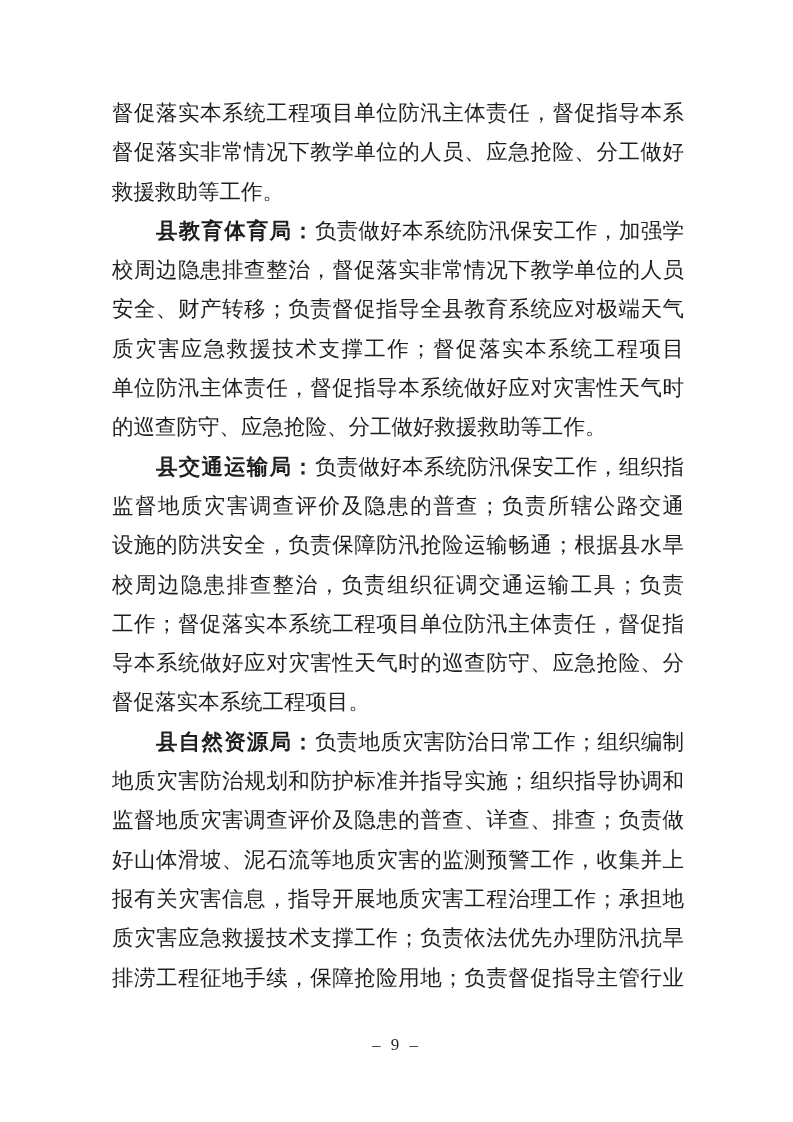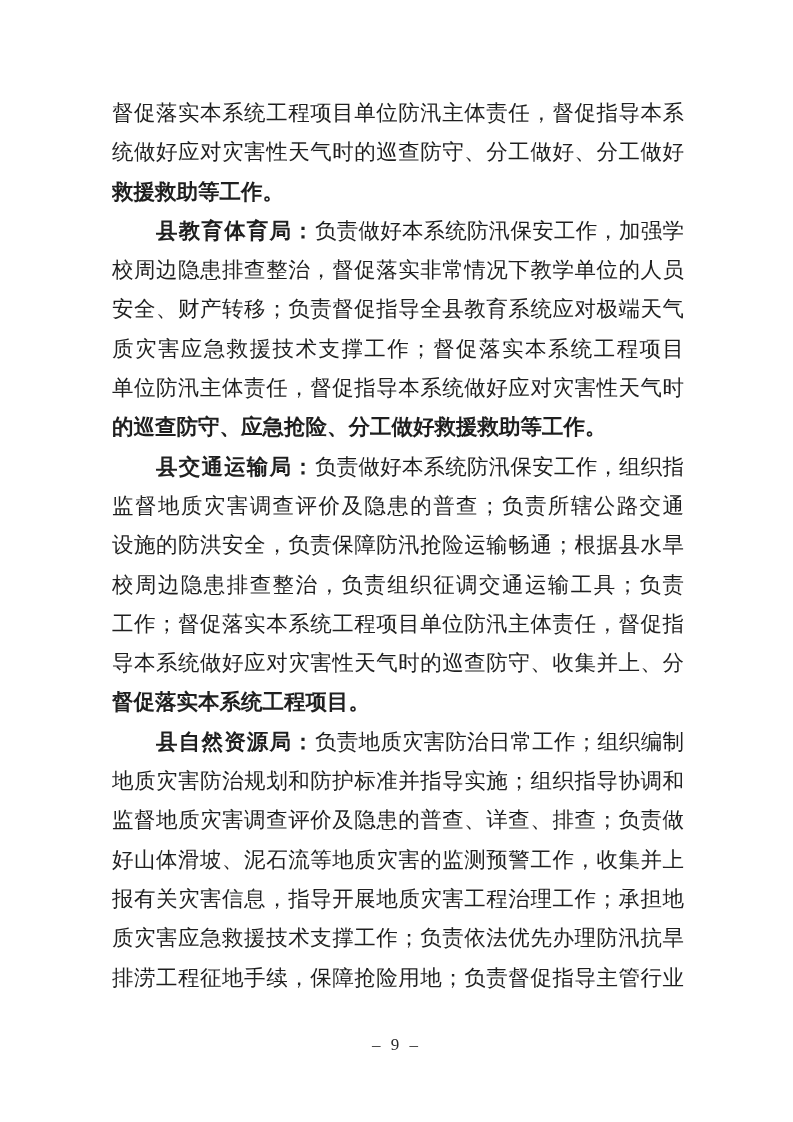--- a/index.html
+++ b/index.html
@@ -35,21 +35,20 @@
     
     text-justify: inter-character;
     height: 39.3px;
     overflow: hidden;
   }
   .line.indent {
     padding-left: 44px;
   }
   .line.end {
     text-align-last: left;
-    font-weight: bold;
   }
   .lead {
     font-weight: 700;
     font-family: Liberation Sans, sans-serif;
     letter-spacing: 1px;
   }
   .footer {
     position: absolute;
     top: 1033px;
     left: 0;
@@ -61,38 +60,38 @@
     letter-spacing: 3px;
   }
 </style>
 </head>
 <body>
 
 <div class="page">
   <div class="content" id="paragraphs">
       <div class="para">
         <div class="line">督促落实本系统工程项目单位防汛主体责任，督促指导本系</div>
-        <div class="line">统做好应对灾害性天气时的巡查防守、分工做好、分工做好</div>
+        <div class="line">督促落实非常情况下教学单位的人员、应急抢险、分工做好</div>
         <div class="line end">救援救助等工作。</div>
       </div>
       <div class="para">
         <div class="line indent"><span class="lead">县教育体育局：</span>负责做好本系统防汛保安工作，加强学</div>
         <div class="line">校周边隐患排查整治，督促落实非常情况下教学单位的人员</div>
         <div class="line">安全、财产转移；负责督促指导全县教育系统应对极端天气</div>
         <div class="line">质灾害应急救援技术支撑工作；督促落实本系统工程项目</div>
         <div class="line">单位防汛主体责任，督促指导本系统做好应对灾害性天气时</div>
         <div class="line end">的巡查防守、应急抢险、分工做好救援救助等工作。</div>
       </div>
       <div class="para">
         <div class="line indent"><span class="lead">县交通运输局：</span>负责做好本系统防汛保安工作，组织指</div>
         <div class="line">监督地质灾害调查评价及隐患的普查；负责所辖公路交通</div>
         <div class="line">设施的防洪安全，负责保障防汛抢险运输畅通；根据县水旱</div>
         <div class="line">校周边隐患排查整治，负责组织征调交通运输工具；负责</div>
         <div class="line">工作；督促落实本系统工程项目单位防汛主体责任，督促指</div>
-        <div class="line">导本系统做好应对灾害性天气时的巡查防守、收集并上、分</div>
+        <div class="line">导本系统做好应对灾害性天气时的巡查防守、应急抢险、分</div>
         <div class="line end">督促落实本系统工程项目。</div>
       </div>
       <div class="para">
         <div class="line indent"><span class="lead">县自然资源局：</span>负责地质灾害防治日常工作；组织编制</div>
         <div class="line">地质灾害防治规划和防护标准并指导实施；组织指导协调和</div>
         <div class="line">监督地质灾害调查评价及隐患的普查、详查、排查；负责做</div>
         <div class="line">好山体滑坡、泥石流等地质灾害的监测预警工作，收集并上</div>
         <div class="line">报有关灾害信息，指导开展地质灾害工程治理工作；承担地</div>
         <div class="line">质灾害应急救援技术支撑工作；负责依法优先办理防汛抗旱</div>
         <div class="line">排涝工程征地手续，保障抢险用地；负责督促指导主管行业</div>

